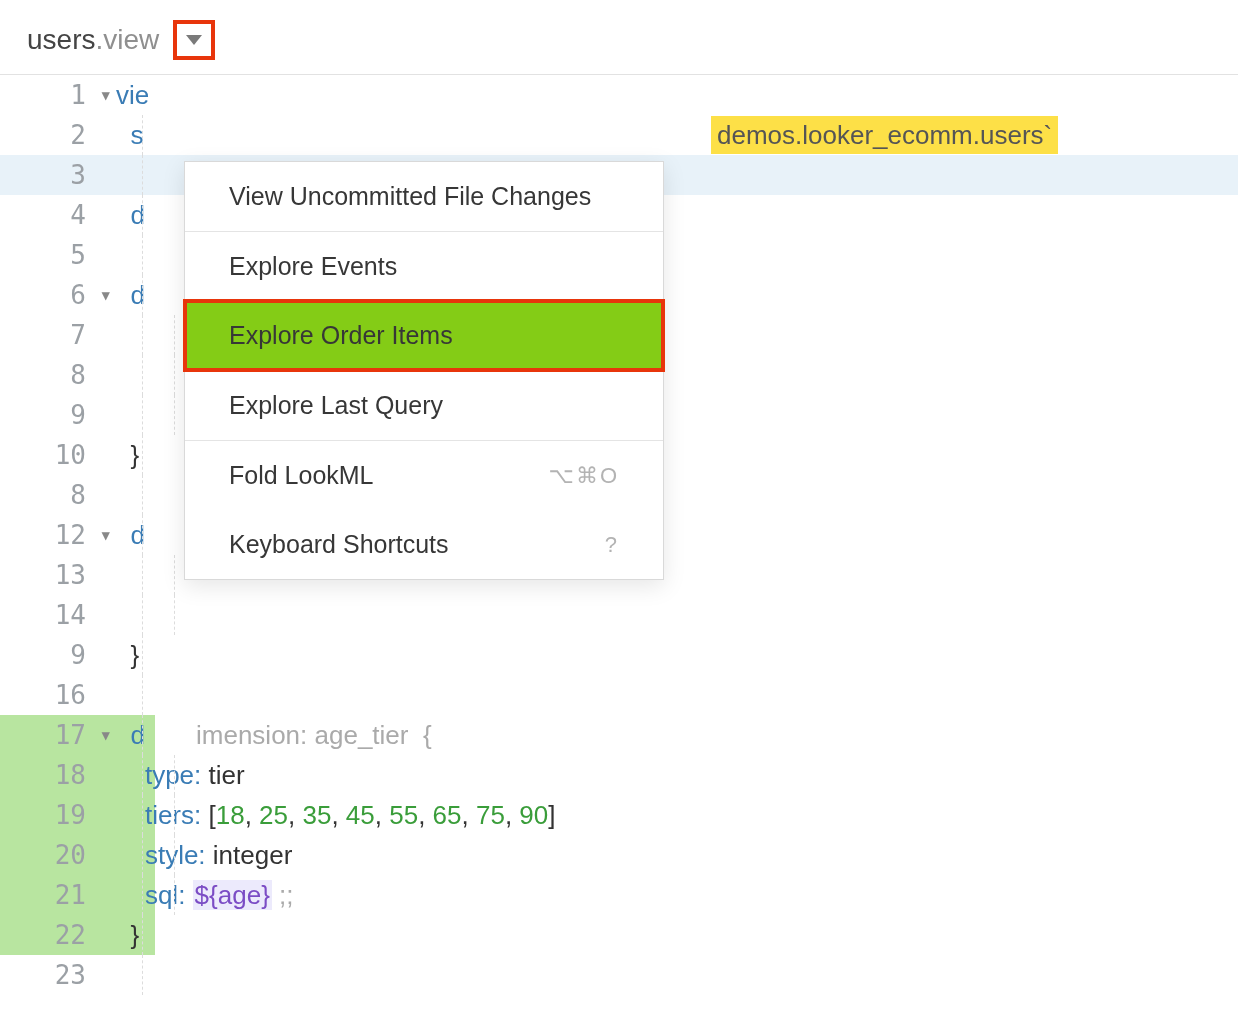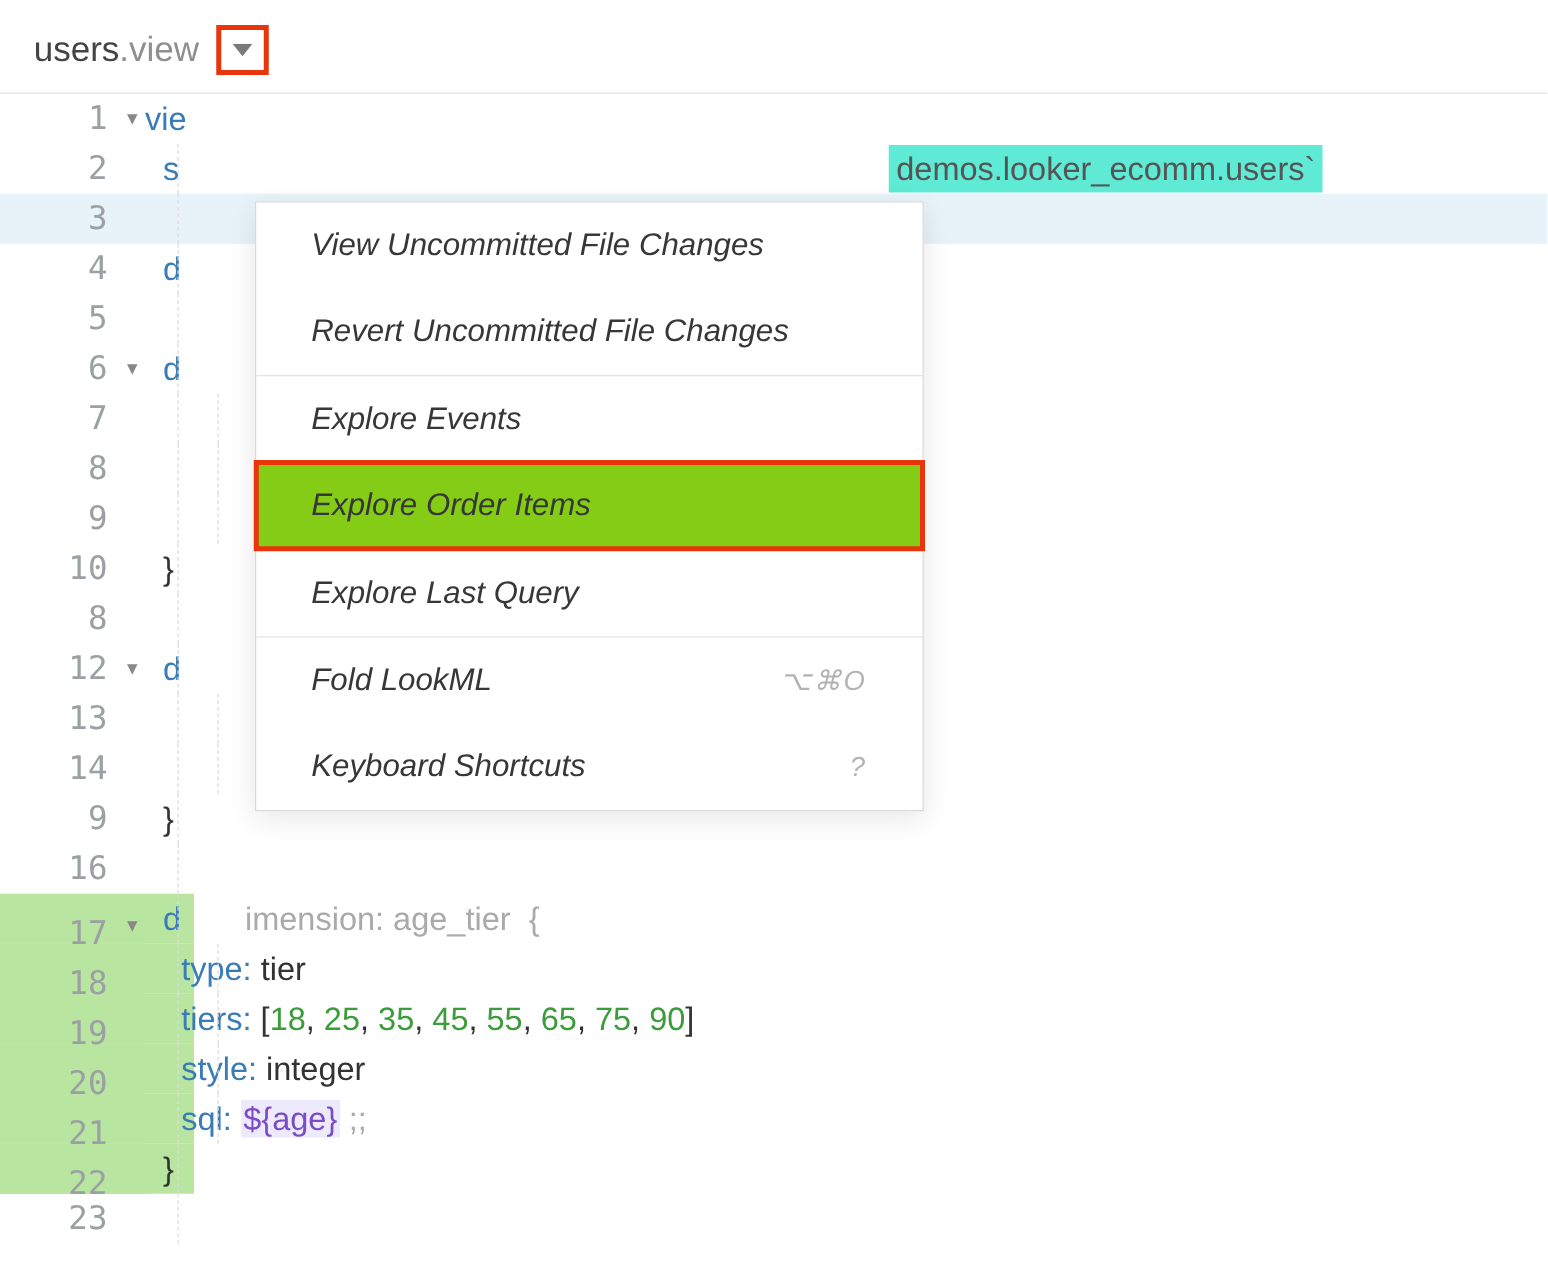--- a/index.html
+++ b/index.html
@@ -66,37 +66,36 @@
   .kw { color: #3a7cb5; }
   .grn { color: #3a9d3a; }
   .ref { color: #7b4cc5; background: #eceafc; padding: 0 2px; border-radius:0;}
   .faint { color: #aaa; }
   .guide {
     position:absolute;
     top:0;bottom:0;
     border-left:1px dashed #dcdcdc;
   }
   .hl-row .gutter, .hl-row .code { background: #e8f2f9; }
-  .green-row .gutter, .green-row .code-left-strip { background: #b8e5a0; margin-top: 12px; }
+  .green-row .gutter, .green-row .code-left-strip { background: #b8e5a0; }
   .green-row .gutter { background: #b8e5a0; }
   .green-row { background: linear-gradient(to right, #b8e5a0 0, #b8e5a0 155px, transparent 155px); }
 
   
   .dropdown {
     position: absolute;
-    left: 204px;
+    left: 184px;
     top: 86px;
-    width: 535px;
+    width: 480px;
     background: #fff;
     border: 1px solid #d9d9d9;
     box-shadow: 0 6px 22px rgba(0,0,0,0.10);
     z-index: 50;
     font-size: 25px;
     color: #373737;
-    font-style: italic;
   }
   .dropdown .item {
     padding: 20px 44px;
     cursor: pointer;
     display: flex;
     justify-content: space-between;
     align-items: center;
   }
   .dropdown .item .kbd { color: #b3b3b3; font-size: 22px; letter-spacing: 2px; }
   .dropdown .item.highlighted {
@@ -122,21 +121,21 @@
 
 <div class="editor">
 
   <div class="code-row">
       <div class="gutter">1<span class="fold-caret">▼</span></div>
       <div class="code"><span class="kw">vie</span></div>
     </div>
 
   <div class="code-row">
       <div class="gutter">2</div>
-      <div class="code"><span class="guide" style="left:26px"></span><span class="kw">  s</span><span style="position:absolute;left:595px;color:#666"><span style="background:#5eead4;padding:4px 6px;color:#555">demos.looker_ecomm.users`</span></span></div>
+      <div class="code"><span class="guide" style="left:26px"></span><span class="kw">  s</span><span style="position:absolute;left:595px;color:#666"><span style="background:#fde047;padding:4px 6px;color:#555">demos.looker_ecomm.users`</span></span></div>
     </div>
 
   <div class="code-row hl-row">
       <div class="gutter">3</div>
       <div class="code"><span class="guide" style="left:26px"></span><span></span></div>
     </div>
 
   <div class="code-row">
       <div class="gutter">4</div>
       <div class="code"><span class="guide" style="left:26px"></span><span class="kw">  d</span></div>
@@ -221,23 +220,20 @@
     </div>
   <div class="code-row">
       <div class="gutter">23</div>
       <div class="code"><span class="guide" style="left:26px"></span><span></span></div>
     </div>
 
   <div class="dropdown" id="dropdown-host">
       <div class="item">
         <span>View Uncommitted File Changes</span>
       </div>
-      <div class="item">
-        <span>Revert Uncommitted File Changes</span>
-      </div>
       <div class="sep"></div>
       <div class="item">
         <span>Explore Events</span>
       </div>
       <div class="item highlighted">
         <span>Explore Order Items</span>
       </div>
       <div class="sep"></div>
       <div class="item">
         <span>Explore Last Query</span>

